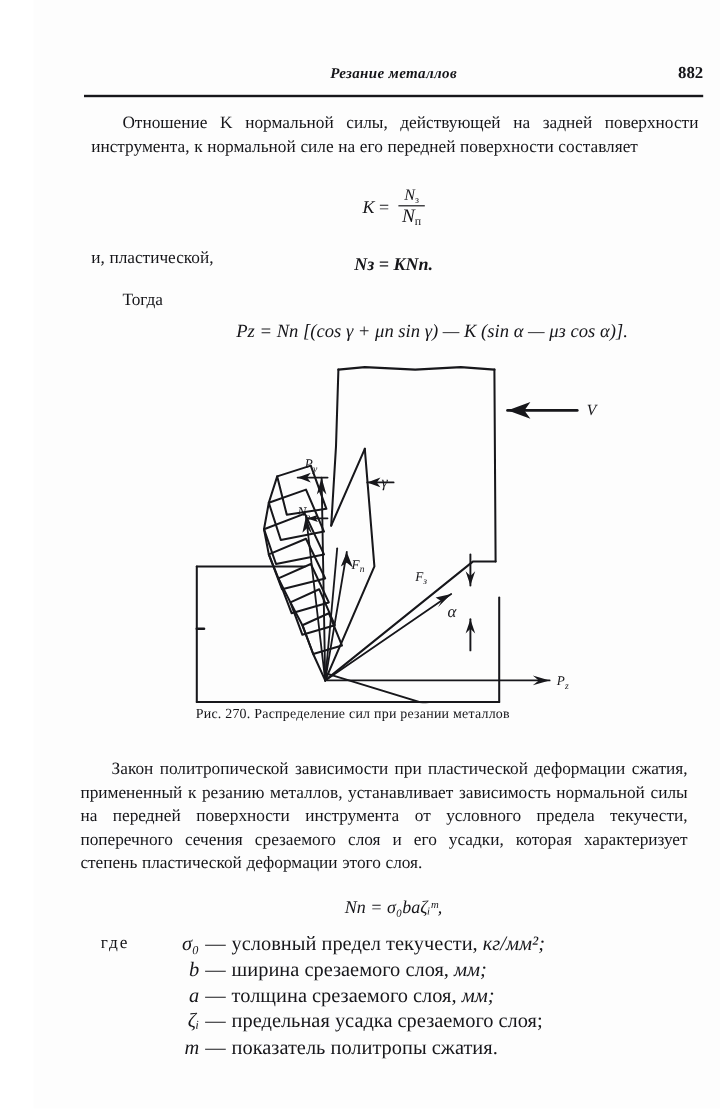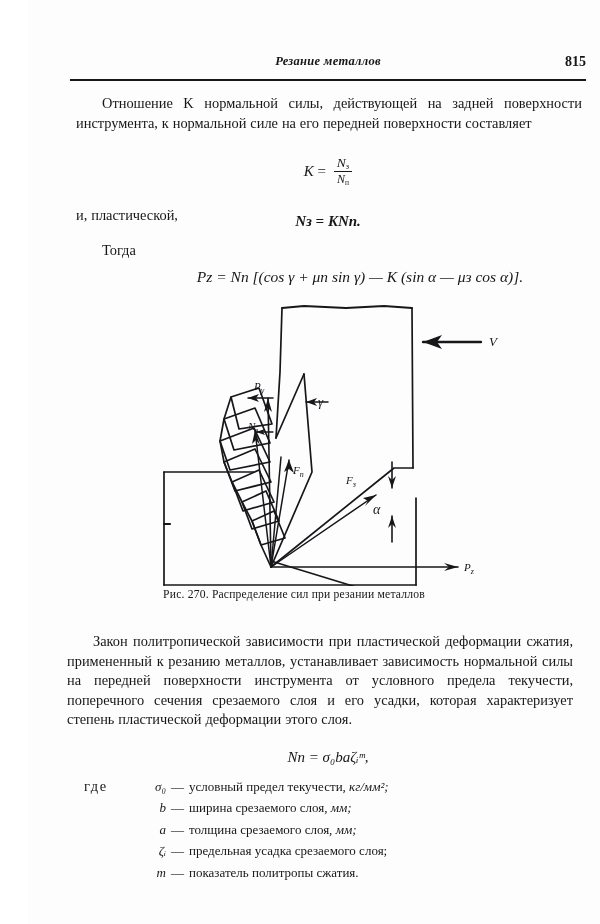--- a/index.html
+++ b/index.html
@@ -84,21 +84,21 @@
   }
   .frac {
     display: inline-block;
     vertical-align: middle;
     text-align: center;
     margin-left: 4px;
     position: relative;
     top: -1px;
   }
   .frac .num { display: block; padding: 0 3px; font-size: 13.5px; }
-  .frac .den { display: block; padding: 0 3px; border-top: 1.3px solid #17171b; font-size: 12px; }
+  .frac .den { display: block; padding: 0 3px; border-top: 1.3px solid #17171b; font-size: 16px; }
 
   .eq-nz   { left: 0; top: 213px; width: 600px; text-align: center; font-size: 15px; font-weight: bold; }
   .eq-pz   { left: 0; top: 268px; width: 600px; text-align: center; font-size: 15.5px; padding-left: 32px; }
   .eq-np   { left: 0; top: 749px; width: 600px; text-align: center; font-size: 15px; }
 
   
   .figure {
     position: absolute;
     left: 130px;
     top: 302px;
@@ -119,41 +119,41 @@
   .where-label {
     position: absolute;
     left: 56px; top: 778px;
     font-size: 14.4px;
     letter-spacing: 1.6px;
   }
   .deflist {
     position: absolute;
     left: 104px; top: 776px;
     width: 420px;
-    font-size: 13px;
+    font-size: 17px;
     line-height: 21.4px;
   }
   .deflist .row { display: block; white-space: nowrap; }
   .deflist .sym {
     display: inline-block;
     width: 34px;
     text-align: right;
     font-style: italic;
   }
   .deflist .dsh { padding: 0 5px; }
   .it { font-style: italic; }
 </style>
 </head>
 <body>
 
 <div class="page">
 
   <div class="header">
     <div class="header-title">Резание металлов</div>
-    <div class="header-pageno">815</div>
+    <div class="header-pageno">882</div>
   </div>
   <div class="header-rule"></div>
 
   <div class="para indent p1">Отношение K нормальной силы, действующей на задней поверхности инструмента, к нормальной силе на его передней поверхности составляет</div>
 
   <div class="math eq-frac">
     <span class="mi">K</span>
     <span>=</span>
     <span class="frac">
       <span class="num"><span class="mi">N</span><sub>з</sub></span>

